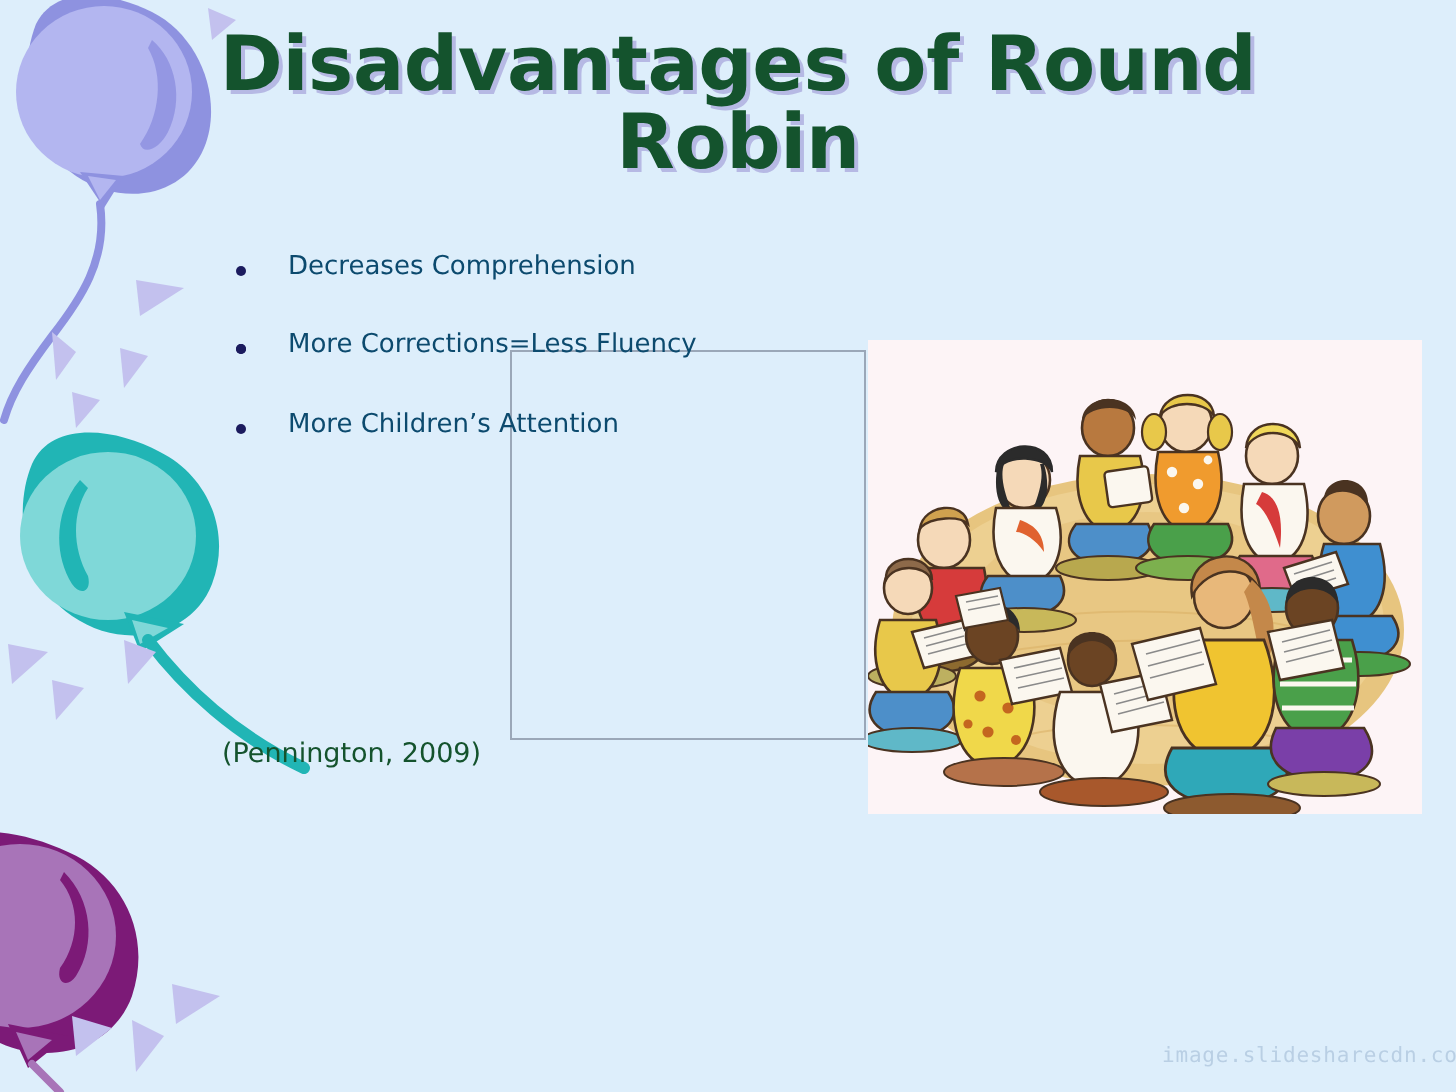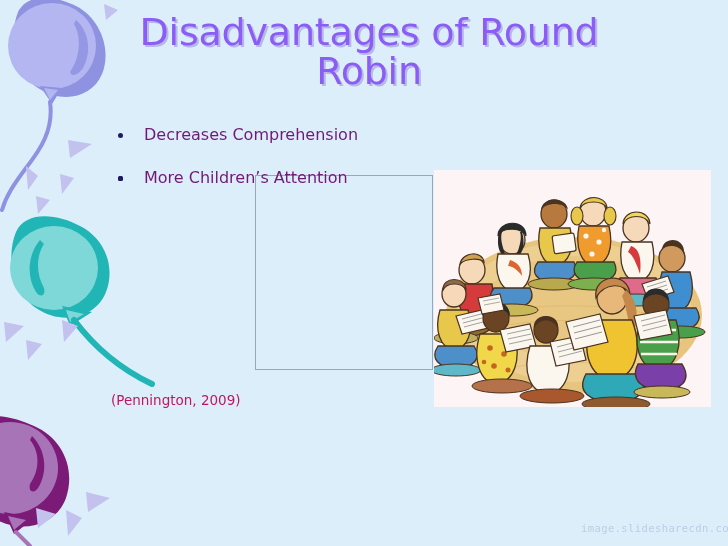--- a/index.html
+++ b/index.html
@@ -26,22 +26,22 @@
 
   
   #title {
     position: absolute;
     left: 86px;
     top: 13px;
     width: 566px;
     text-align: center;
     font-size: 38px;
     line-height: 1.03;
-    font-weight: normal;
-    color: #8b5cf6;
+    font-weight: bold;
+    color: #14532d;
     letter-spacing: -0.2px;
     text-shadow: 2px 2px 0 #b6b9e4;
     white-space: pre-line;
   }
 
   
   #content-frame {
     position: absolute;
     left: 255px;
     top: 175px;
@@ -58,41 +58,41 @@
     top: 126px;
     width: 312px;
     margin: 0;
     padding: 0;
     list-style: none;
   }
   #bullets li {
     position: relative;
     padding-left: 32px;
     margin-bottom: 24px;
-    font-size: 16px;
+    font-size: 13px;
     line-height: 1.18;
-    color: #701a75;
+    color: #0c4a6e;
   }
   #bullets li .dot {
     position: absolute;
     left: 6px;
     top: 7px;
     width: 5px;
     height: 5px;
     border-radius: 50%;
     background: #1b1b5e;
   }
 
   
   #citation {
     position: absolute;
     left: 111px;
-    top: 392px;
+    top: 369px;
     font-size: 13.5px;
-    color: #be185d;
+    color: #14532d;
   }
 
   
   #photo {
     position: absolute;
     left: 434px;
     top: 170px;
     width: 277px;
     height: 237px;
     background: #fdf4f6;
@@ -178,20 +178,21 @@
   <ul id="bullets">
     <li>
       <span class="dot"></span>
       <span>Decreases Comprehension</span>
     </li>
     <li>
       <span class="dot"></span>
     </li>
     <li>
       <span class="dot"></span>
+      <span> More Corrections=Less Fluency</span>
     </li>
     <li>
       <span class="dot"></span>
       <span>More Children’s Attention</span>
     </li>
   </ul>
 
   <div id="citation">(Pennington, 2009)</div>
 
   <div id="photo">

